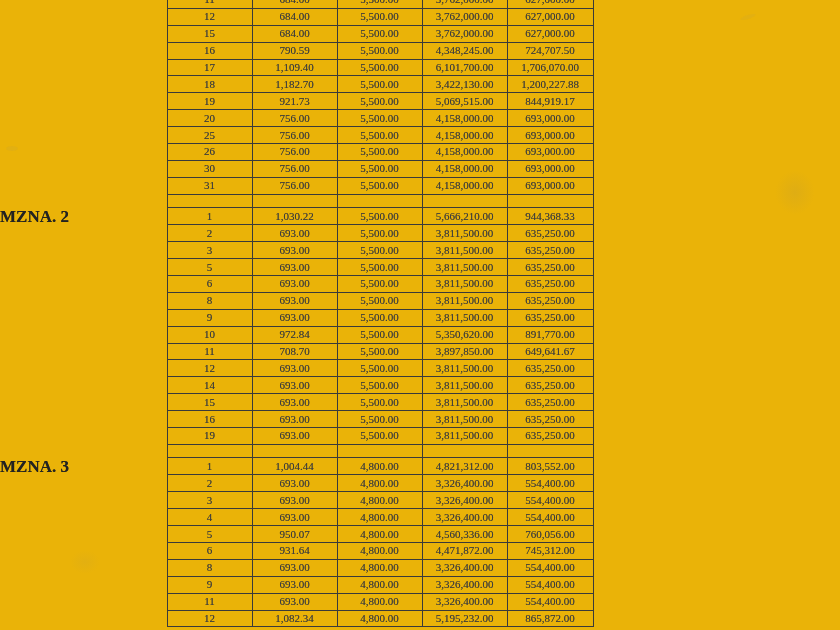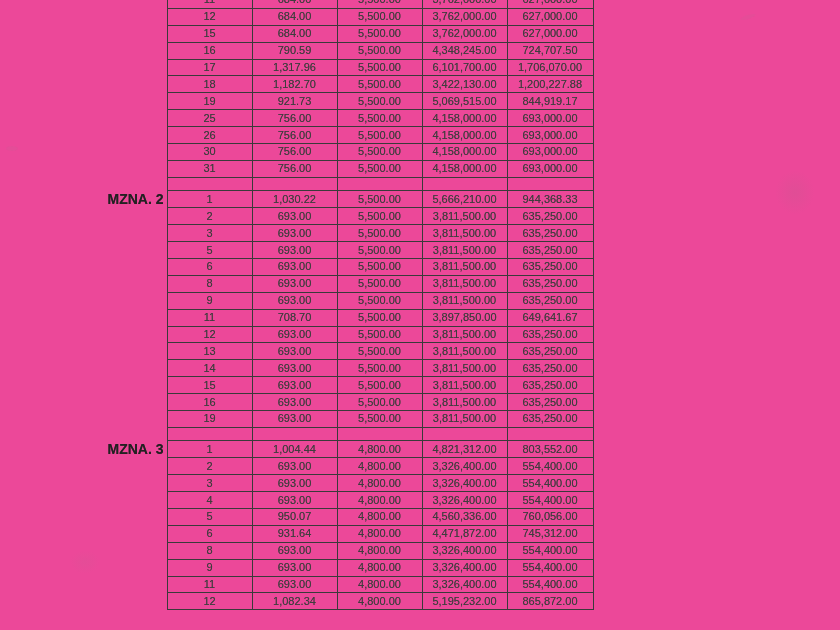--- a/index.html
+++ b/index.html
@@ -8,22 +8,22 @@
     width: 840px;
     height: 630px;
     overflow: hidden;
     background: #fcfcfb;
   }
   .page {
     position: relative;
     width: 840px;
     height: 630px;
     overflow: hidden;
-    font-family: Liberation Sans, sans-serif;
-    background: #ec4899;
+    font-family: Liberation Serif, serif;
+    background: #eab308;
   }
   
   .sheet {
     position: absolute;
     top: -9px;
     left: 0;
   }
   table.grid {
     border-collapse: collapse;
     table-layout: fixed;
@@ -47,23 +47,23 @@
     line-height: 1;
     color: #3e3e3e;
     text-align: center;
     white-space: nowrap;
     overflow: hidden;
     text-shadow: 0 0 0.5px rgba(55,55,55,0.65);
     background: transparent;
   }
   table.grid td.labelcell {
     border: none;
-    text-align: right;
+    text-align: left;
     font-weight: bold;
-    font-size: 14px;
+    font-size: 17px;
     color: #222;
     padding-right: 3px;
     text-shadow: 0 0 0.6px rgba(20,20,20,0.6);
     margin-left: 39px;
   }
   
   .artifact {
     position: absolute;
     pointer-events: none;
   }
@@ -128,40 +128,48 @@
             <td class="labelcell"></td>
             <td>16</td>
             <td>790.59</td>
             <td>5,500.00</td>
             <td>4,348,245.00</td>
             <td>724,707.50</td>
           </tr>
           <tr>
             <td class="labelcell"></td>
             <td>17</td>
-            <td>1,317.96</td>
+            <td>1,109.40</td>
             <td>5,500.00</td>
             <td>6,101,700.00</td>
             <td>1,706,070.00</td>
           </tr>
           <tr>
             <td class="labelcell"></td>
             <td>18</td>
             <td>1,182.70</td>
             <td>5,500.00</td>
             <td>3,422,130.00</td>
             <td>1,200,227.88</td>
           </tr>
           <tr>
             <td class="labelcell"></td>
             <td>19</td>
             <td>921.73</td>
             <td>5,500.00</td>
             <td>5,069,515.00</td>
             <td>844,919.17</td>
+          </tr>
+          <tr>
+            <td class="labelcell"></td>
+            <td>20</td>
+            <td>756.00</td>
+            <td>5,500.00</td>
+            <td>4,158,000.00</td>
+            <td>693,000.00</td>
           </tr>
           <tr>
             <td class="labelcell"></td>
             <td>25</td>
             <td>756.00</td>
             <td>5,500.00</td>
             <td>4,158,000.00</td>
             <td>693,000.00</td>
           </tr>
           <tr>
@@ -247,37 +255,37 @@
           <tr>
             <td class="labelcell"></td>
             <td>9</td>
             <td>693.00</td>
             <td>5,500.00</td>
             <td>3,811,500.00</td>
             <td>635,250.00</td>
           </tr>
           <tr>
             <td class="labelcell"></td>
+            <td>10</td>
+            <td>972.84</td>
+            <td>5,500.00</td>
+            <td>5,350,620.00</td>
+            <td>891,770.00</td>
+          </tr>
+          <tr>
+            <td class="labelcell"></td>
             <td>11</td>
             <td>708.70</td>
             <td>5,500.00</td>
             <td>3,897,850.00</td>
             <td>649,641.67</td>
           </tr>
           <tr>
             <td class="labelcell"></td>
             <td>12</td>
-            <td>693.00</td>
-            <td>5,500.00</td>
-            <td>3,811,500.00</td>
-            <td>635,250.00</td>
-          </tr>
-          <tr>
-            <td class="labelcell"></td>
-            <td>13</td>
             <td>693.00</td>
             <td>5,500.00</td>
             <td>3,811,500.00</td>
             <td>635,250.00</td>
           </tr>
           <tr>
             <td class="labelcell"></td>
             <td>14</td>
             <td>693.00</td>
             <td>5,500.00</td>

